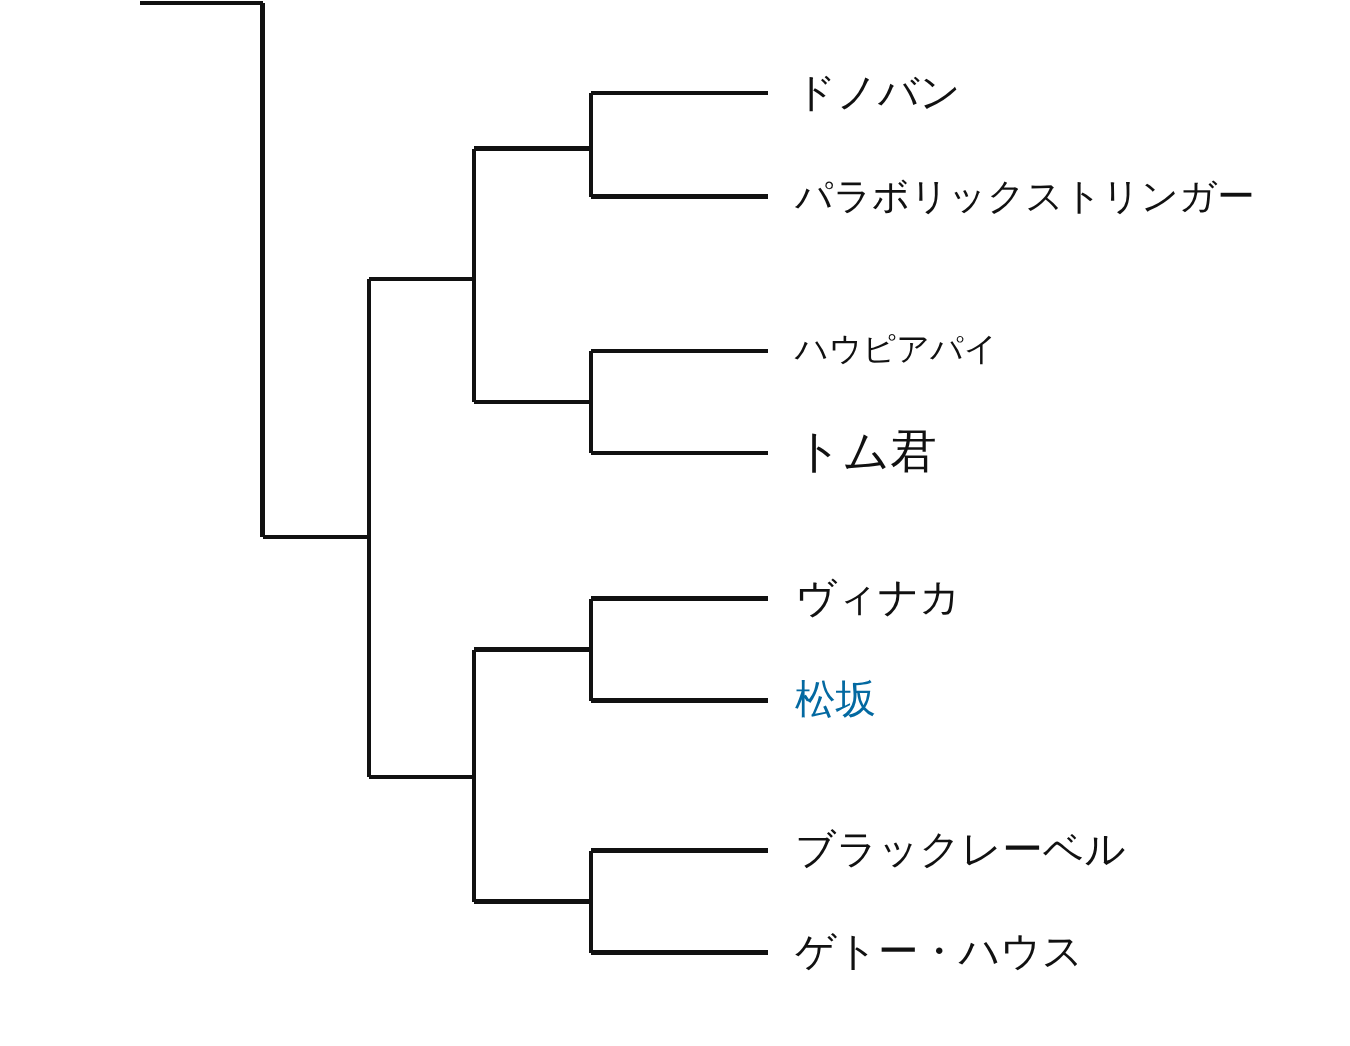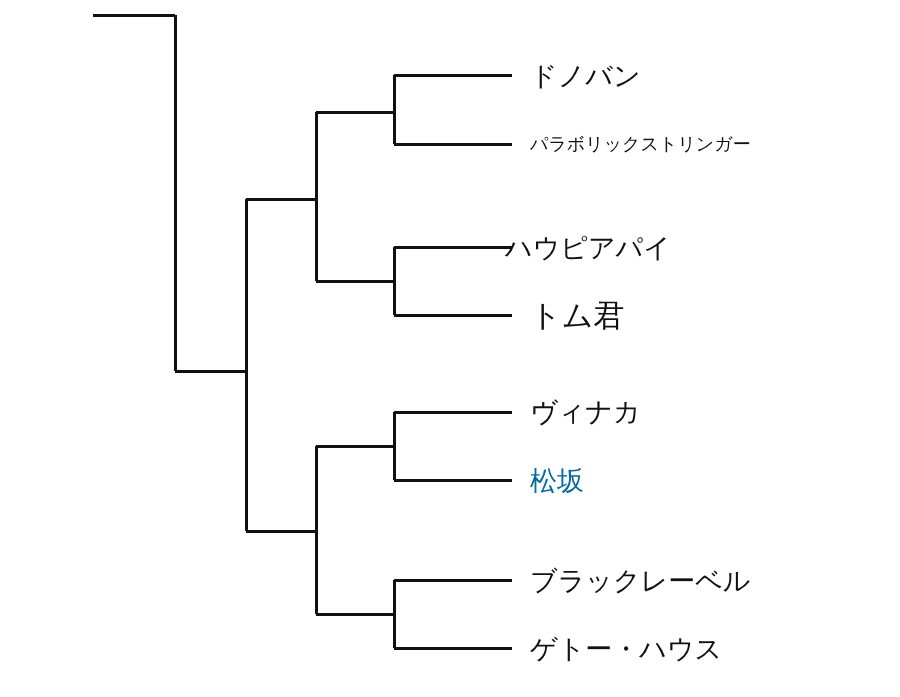--- a/index.html
+++ b/index.html
@@ -10,21 +10,20 @@
   }
   body {
     font-family: "DejaVu Sans", "Liberation Sans", sans-serif;
   }
   #canvas {
     position: relative;
     width: 900px;
     height: 663px;
     background: #ffffff;
     overflow: hidden;
-    margin-top: 13px;
   }
   #tree-svg {
     position: absolute;
     left: 0;
     top: 0;
     width: 900px;
     height: 697px;
   }
   #labels-layer {
     position: absolute;
@@ -75,22 +74,22 @@
         <line x1="394" y1="302" x2="512" y2="302" stroke="#111111" stroke-width="3" stroke-linecap="butt"></line>
         <line x1="394" y1="399" x2="512" y2="399" stroke="#111111" stroke-width="3" stroke-linecap="butt"></line>
         <line x1="394" y1="467" x2="512" y2="467" stroke="#111111" stroke-width="3" stroke-linecap="butt"></line>
         <line x1="394" y1="567" x2="512" y2="567" stroke="#111111" stroke-width="3" stroke-linecap="butt"></line>
         <line x1="394" y1="635" x2="512" y2="635" stroke="#111111" stroke-width="3" stroke-linecap="butt"></line>
       </g>
   </svg>
 
   <div id="labels-layer">
       <div class="leaf-label" style="left: 530px; top: 62px; font-size: 27px; color: rgb(17, 17, 17);">ドノバン</div>
-      <div class="leaf-label" style="left: 530px; top: 131px; font-size: 18px; color: rgb(17, 17, 17);">パラボリックストリンガー</div>
-      <div class="leaf-label" style="left: 505px; top: 234px; font-size: 27px; color: rgb(17, 17, 17);">ハウピアパイ</div>
+      <div class="leaf-label" style="left: 530px; top: 131px; font-size: 25px; color: rgb(17, 17, 17);">パラボリックストリンガー</div>
+      <div class="leaf-label" style="left: 530px; top: 234px; font-size: 22px; color: rgb(17, 17, 17);">ハウピアパイ</div>
       <div class="leaf-label" style="left: 530px; top: 302px; font-size: 31px; color: rgb(17, 17, 17);">トム君</div>
       <div class="leaf-label" style="left: 530px; top: 399px; font-size: 27px; color: rgb(17, 17, 17); font-family: Liberation Serif, serif;">ヴィナカ</div>
       <div class="leaf-label" style="left: 530px; top: 467px; font-size: 27px; color: #0369a1;">松坂</div>
       <div class="leaf-label" style="left: 530px; top: 567px; font-size: 27px; color: rgb(17, 17, 17);">ブラックレーベル</div>
       <div class="leaf-label" style="left: 530px; top: 635px; font-size: 27px; color: rgb(17, 17, 17);">ゲトー・ハウス</div>
     </div>
 
 </div>
 
 </body></html>

